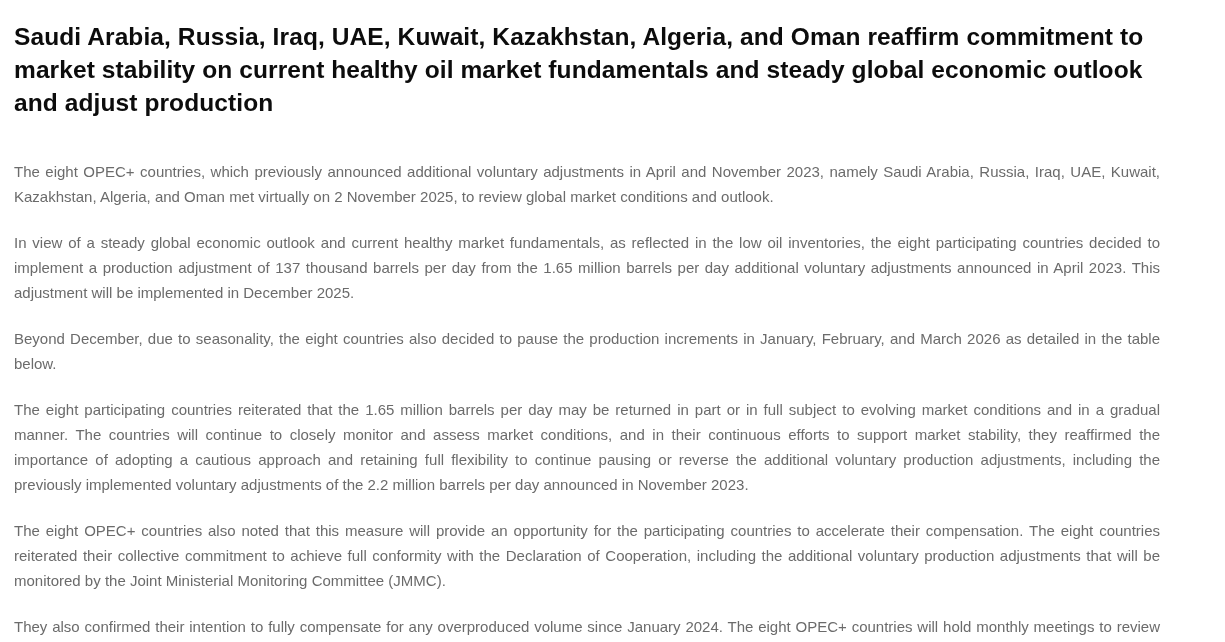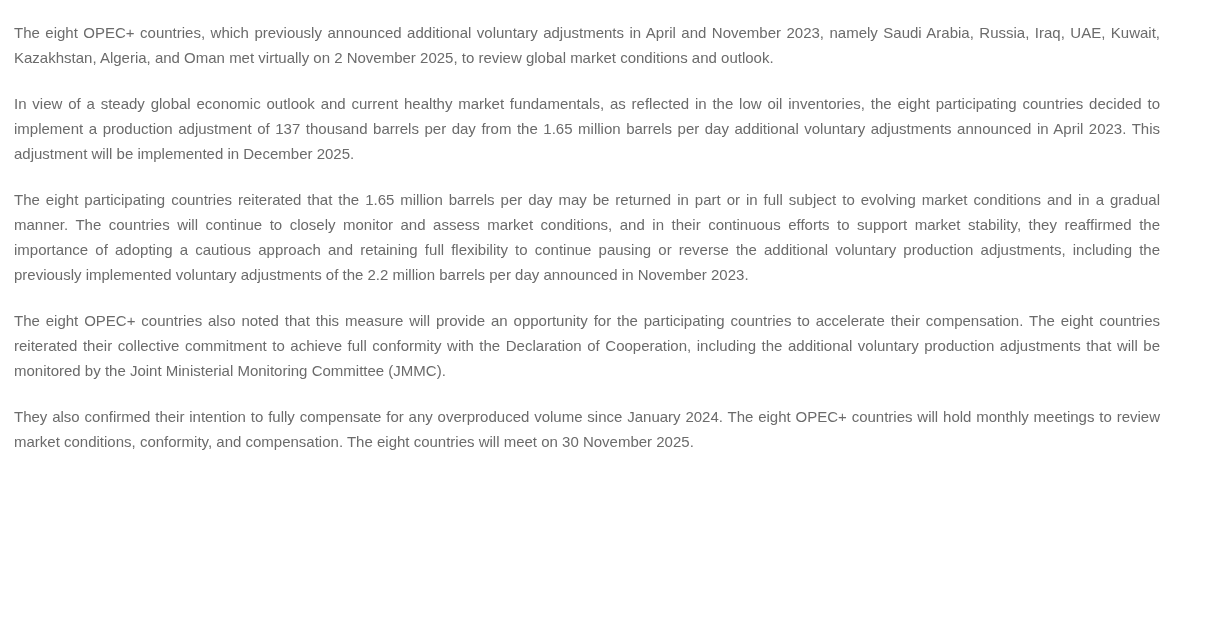--- a/index.html
+++ b/index.html
@@ -36,22 +36,24 @@
     text-align: justify;
   }
   .article-body p.para:last-child {
     margin-bottom: 0;
   }
 </style>
 </head>
 <body>
 
 <div class="article">
+  <h1 class="headline">Saudi Arabia, Russia, Iraq, UAE, Kuwait, Kazakhstan, Algeria, and Oman reaffirm commitment to market stability on current healthy oil market fundamentals and steady global economic outlook and adjust production</h1>
 
   <div class="article-body">
 
   <p class="para">The eight OPEC+ countries, which previously announced additional voluntary adjustments in April and November 2023, namely Saudi Arabia, Russia, Iraq, UAE, Kuwait, Kazakhstan, Algeria, and Oman met virtually on 2 November 2025, to review global market conditions and outlook.</p>
       <p class="para">In view of a steady global economic outlook and current healthy market fundamentals, as reflected in the low oil inventories, the eight participating countries decided to implement a production adjustment of 137 thousand barrels per day from the 1.65 million barrels per day additional voluntary adjustments announced in April 2023. This adjustment will be implemented in December 2025.</p>
+      <p class="para">Beyond December, due to seasonality, the eight countries also decided to pause the production increments in January, February, and March 2026 as detailed in the table below.</p>
       <p class="para">The eight participating countries reiterated that the 1.65 million barrels per day may be returned in part or in full subject to evolving market conditions and in a gradual manner. The countries will continue to closely monitor and assess market conditions, and in their continuous efforts to support market stability, they reaffirmed the importance of adopting a cautious approach and retaining full flexibility to continue pausing or reverse the additional voluntary production adjustments, including the previously implemented voluntary adjustments of the 2.2 million barrels per day announced in November 2023.</p>
       <p class="para">The eight OPEC+ countries also noted that this measure will provide an opportunity for the participating countries to accelerate their compensation. The eight countries reiterated their collective commitment to achieve full conformity with the Declaration of Cooperation, including the additional voluntary production adjustments that will be monitored by the Joint Ministerial Monitoring Committee (JMMC).</p>
       <p class="para">They also confirmed their intention to fully compensate for any overproduced volume since January 2024. The eight OPEC+ countries will hold monthly meetings to review market conditions, conformity, and compensation. The eight countries will meet on 30 November 2025.</p>
     </div>
 </div>
 
 </body></html>

